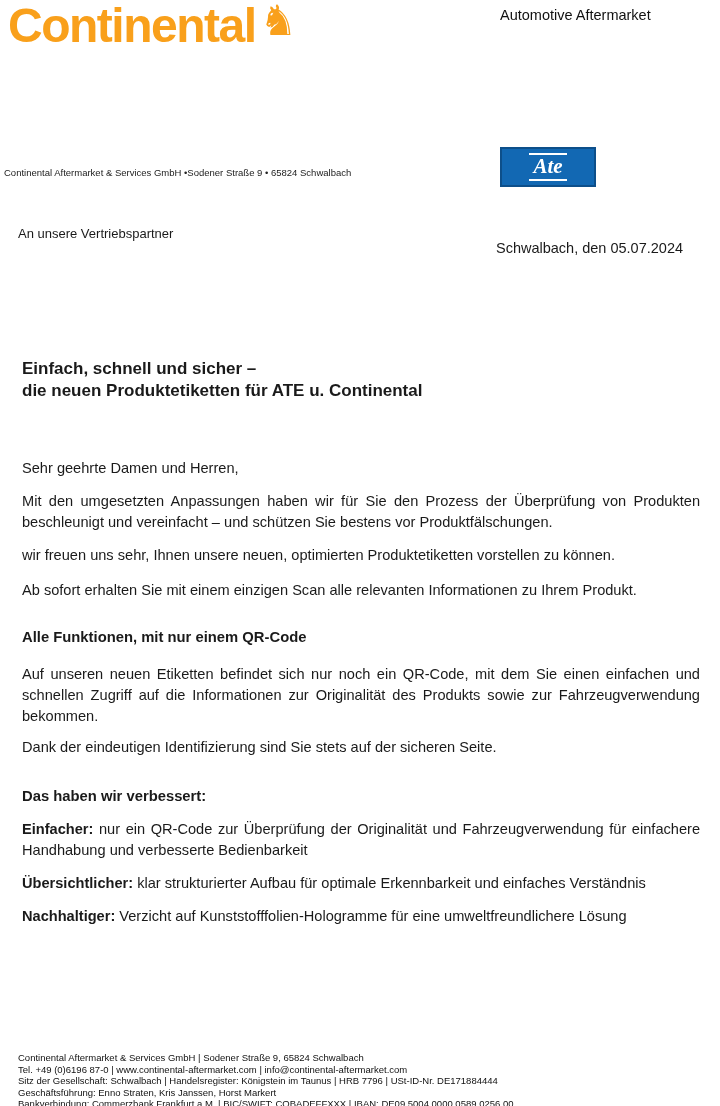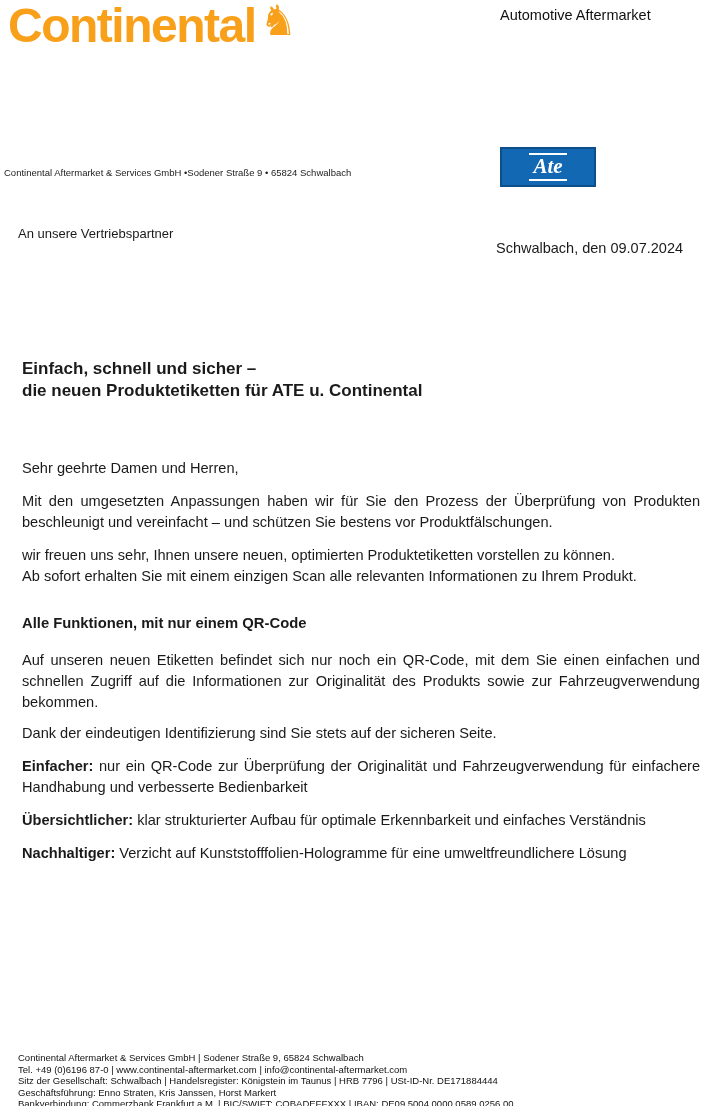--- a/index.html
+++ b/index.html
@@ -103,21 +103,21 @@
     margin: 0;
   }
   .body-text {
     font-size: 14.6px;
     line-height: 21px;
     margin: 0;
     text-align: justify;
   }
   .salutation { margin-top: 56px; text-align: left; }
   .mt12 { margin-top: 12px; }
-  .mt14 { }
+  .mt14 { margin-top: 14px; }
   .mt16 { margin-top: 16px; }
   .mt10 { margin-top: 10px; }
   .section-heading {
     font-size: 14.8px;
     font-weight: bold;
     line-height: 21px;
     margin: 26px 0 0 0;
   }
   .section-heading.h3 { margin-top: 28px; }
   .imp strong { font-weight: bold; }
@@ -145,21 +145,21 @@
 
   <div class="division">Automotive Aftermarket</div>
 
   <div class="sender-line">Continental Aftermarket &amp; Services GmbH •Sodener Straße 9 • 65824 Schwalbach</div>
 
   <div class="ate-logo">
     <span class="ate-text">Ate</span>
   </div>
 
   <div class="recipient">An unsere Vertriebspartner</div>
-  <div class="dateline">Schwalbach, den 09.07.2024</div>
+  <div class="dateline">Schwalbach, den 05.07.2024</div>
 
   <div class="letter-body">
     <div class="subject">
       <div>Einfach, schnell und sicher –</div>
       <div>die neuen Produktetiketten für ATE u. Continental</div>
     </div>
 
     <p class="body-text salutation">Sehr geehrte Damen und Herren,</p>
 
     <p class="body-text mt12">Mit den umgesetzten Anpassungen haben wir für Sie den Prozess der Überprüfung von Produkten beschleunigt und vereinfacht – und schützen Sie bestens vor Produktfälschungen.</p>
@@ -167,20 +167,21 @@
     <p class="body-text mt12">wir freuen uns sehr, Ihnen unsere neuen, optimierten Produktetiketten vorstellen zu können.</p>
 
     <p class="body-text mt14">Ab sofort erhalten Sie mit einem einzigen Scan alle relevanten Informationen zu Ihrem Produkt.</p>
 
     <p class="section-heading">Alle Funktionen, mit nur einem QR-Code</p>
 
     <p class="body-text mt16">Auf unseren neuen Etiketten befindet sich nur noch ein QR-Code, mit dem Sie einen einfachen und schnellen Zugriff auf die Informationen zur Originalität des Produkts sowie zur Fahrzeugverwendung bekommen.</p>
 
     <p class="body-text mt10">Dank der eindeutigen Identifizierung sind Sie stets auf der sicheren Seite.</p>
 
+    <p class="section-heading h3">Das haben wir verbessert:</p>
 
     <p class="body-text imp mt12"><strong>Einfacher:</strong><span> nur ein QR-Code zur Überprüfung der Originalität und Fahrzeugverwendung für einfachere Handhabung und verbesserte Bedienbarkeit</span></p>
 
     <p class="body-text imp mt12"><strong>Übersichtlicher:</strong><span> klar strukturierter Aufbau für optimale Erkennbarkeit und einfaches Verständnis</span></p>
 
     <p class="body-text imp mt12"><strong>Nachhaltiger:</strong><span> Verzicht auf Kunststofffolien-Hologramme für eine umweltfreundlichere Lösung</span></p>
   </div>
 
   <div class="footer">
     <div>Continental Aftermarket &amp; Services GmbH | Sodener Straße 9, 65824 Schwalbach</div>

